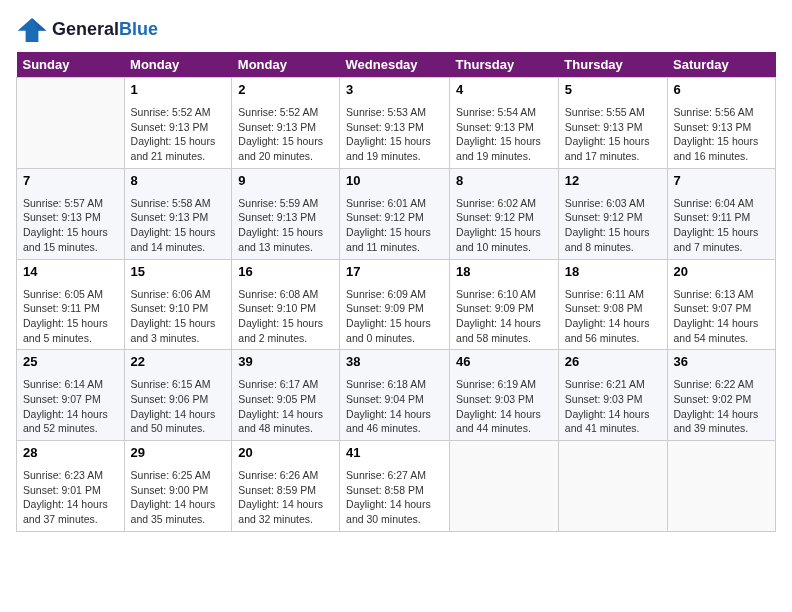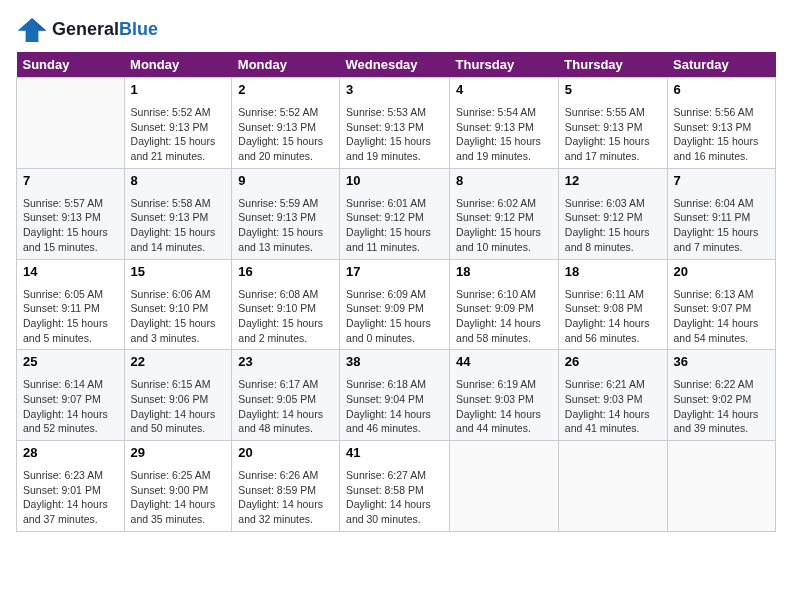--- a/index.html
+++ b/index.html
@@ -255,33 +255,33 @@
             Sunrise: 6:14 AM<br>Sunset: 9:07 PM<br>Daylight: 14 hours and 52 minutes.
           </div>
         </td>
         <td>
           <span class="day-num">22</span>
           <div class="day-info">
             Sunrise: 6:15 AM<br>Sunset: 9:06 PM<br>Daylight: 14 hours and 50 minutes.
           </div>
         </td>
         <td>
-          <span class="day-num">23</span>
+          <span class="day-num">39</span>
           <div class="day-info">
             Sunrise: 6:17 AM<br>Sunset: 9:05 PM<br>Daylight: 14 hours and 48 minutes.
           </div>
         </td>
         <td>
           <span class="day-num">38</span>
           <div class="day-info">
             Sunrise: 6:18 AM<br>Sunset: 9:04 PM<br>Daylight: 14 hours and 46 minutes.
           </div>
         </td>
         <td>
-          <span class="day-num">44</span>
+          <span class="day-num">46</span>
           <div class="day-info">
             Sunrise: 6:19 AM<br>Sunset: 9:03 PM<br>Daylight: 14 hours and 44 minutes.
           </div>
         </td>
         <td>
           <span class="day-num">26</span>
           <div class="day-info">
             Sunrise: 6:21 AM<br>Sunset: 9:03 PM<br>Daylight: 14 hours and 41 minutes.
           </div>
         </td>

